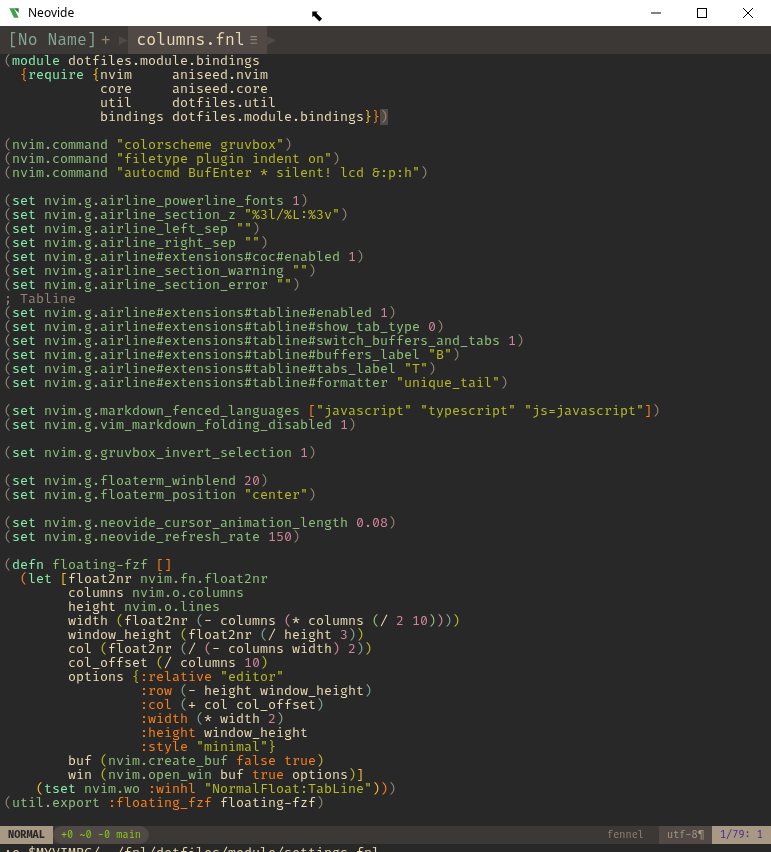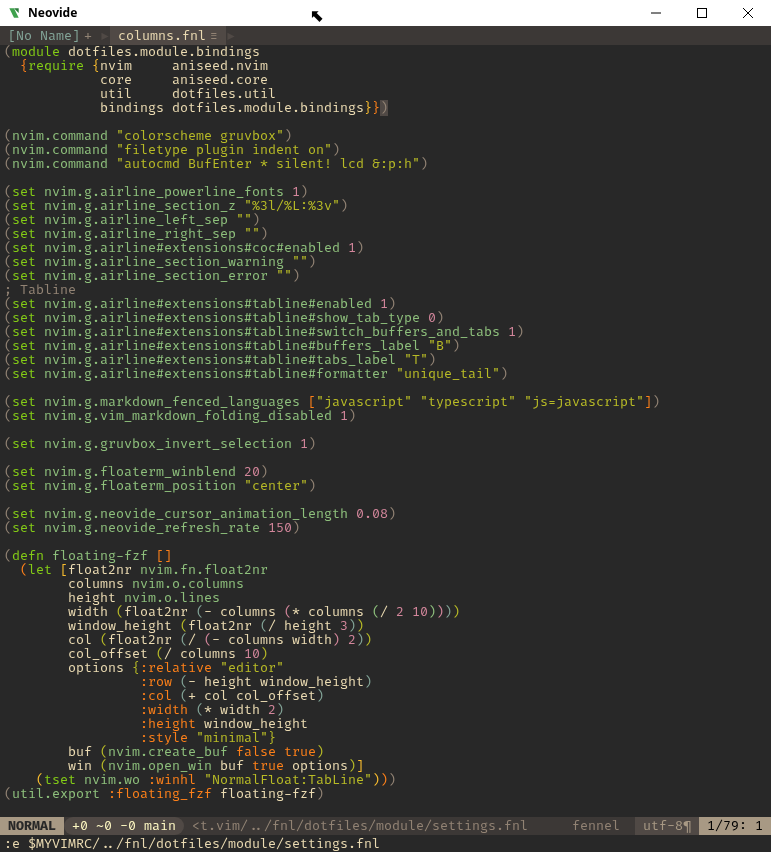--- a/index.html
+++ b/index.html
@@ -17,21 +17,20 @@
   .titlebar {
     height: 26px;
     background: #ffffff;
     color: #000;
     display: flex;
     align-items: center;
     padding: 0 6px;
     font-family: "Segoe UI", system-ui, sans-serif;
     font-size: 12px;
     position: relative;
-    font-weight: bold;
   }
   .titlebar .app-icon {
     width: 16px; height: 16px;
     margin-right: 6px;
     display:inline-flex; align-items:center; justify-content:center;
   }
   .titlebar .app-icon svg { width:14px; height:14px; }
   .win-controls {
     position: absolute; right: 0; top: 0; height: 100%;
     display: flex;
@@ -40,25 +39,25 @@
     width: 46px; height: 100%;
     display: flex; align-items: center; justify-content: center;
     font-family: system-ui; font-size: 12px;
   }
   .cursor-arrow {
     position:absolute; left:310px; top:8px;
     font-size:16px; color:#000;
     z-index:10;
   }
   .tabbar {
-    height: 19px;
+    height: 28px;
     background: #3c3836;
     display: flex;
     align-items: stretch;
-    font-size: 13px;
+    font-size: 16px;
     color: #928374;
   }
   .tab {
     padding: 0 8px;
     display:flex; align-items:center;
     background: #3c3836;
   }
   .tab.inactive { color: #83a598; }
   .tab.active { background: #504945; color: #ebdbb2; }
   .tab-sep {
@@ -73,45 +72,45 @@
     background: #282828;
     height: calc(852px - 26px - 18px - 18px - 18px);
     overflow: hidden;
   }
   .line { height: 14px; }
   .statusbar {
     height: 18px;
     display: flex;
     align-items: center;
     background: #3c3836;
-    font-size: 13px;
+    font-size: 10px;
   }
   .seg { padding: 0 8px; height:100%; display:flex; align-items:center; }
   .mode-seg { background: #a89984; color:#282828; font-weight:bold; }
-  .git-seg { background: #504945; color:#fef9c3;border-radius:9px; }
+  .git-seg { background: #504945; color:#84cc16;border-radius:9px; }
   .file-seg { background: #3c3836; color:#928374; flex:0 0 auto; }
   .spacer { flex:1; background:#3c3836; }
   .right-seg { background:#3c3836; color:#928374;justify-content:center; }
   .right-seg2 { background:#504945; color:#a89984;margin-left:7px; }
-  .pos-seg { background:#a89984; color:#000000;text-align:right; }
+  .pos-seg { background:#a89984; color:#4c1d95;text-align:right; }
   .cmdline {
     height: 18px;
     padding: 0 4px;
     color: #ebdbb2;
     background: #282828;
     display:flex; align-items:center;
   }
   
   .orange { color:#fe8019; }
   .aqua { color:#8ec07c;margin-top:29px; }
   .green { color:#b8bb26; }
   .blue { color:#83a598; }
   .yellow { color:#fabd2f; }
   .purple { color:#d3869b; }
-  .red { color:#84cc16;margin-top:20px; }
+  .red { color:#86efac;margin-top:20px; }
   .gray { color:#928374; }
   .fg { color:#ebdbb2;margin-top:38px; }
   .hl { background:#504945; }
 </style>
 </head>
 <body>
 
 <div class="titlebar">
   <span class="app-icon">
     <svg viewBox="0 0 24 24">
@@ -152,21 +151,20 @@
       <span class="mod">≡</span>
   </div>
   <div class="tab-sep" style="color:#504945;">▶</div>
 </div>
 
 <div class="editor"><div class="line"><span class="gray">(</span><span class="red">module</span> <span class="fg">dotfiles.module.bindings</span></div><div class="line">  <span class="orange">{</span><span class="red">require</span> <span class="yellow">{</span><span class="fg">nvim</span>     <span class="fg">aniseed.nvim</span></div><div class="line">            <span class="fg">core</span>     <span class="fg">aniseed.core</span></div><div class="line">            <span class="fg">util</span>     <span class="fg">dotfiles.util</span></div><div class="line">            <span class="fg">bindings</span> <span class="fg">dotfiles.module.bindings</span><span class="yellow">}</span><span class="orange">}</span><span class="gray hl">)</span></div><div class="line"> </div><div class="line"><span class="gray">(</span><span class="aqua">nvim.command</span> <span class="green">"colorscheme gruvbox"</span><span class="gray">)</span></div><div class="line"><span class="gray">(</span><span class="aqua">nvim.command</span> <span class="green">"filetype plugin indent on"</span><span class="gray">)</span></div><div class="line"><span class="gray">(</span><span class="aqua">nvim.command</span> <span class="green">"autocmd BufEnter * silent! lcd &amp;:p:h"</span><span class="gray">)</span></div><div class="line"> </div><div class="line"><span class="gray">(</span><span class="red">set</span> <span class="aqua">nvim.g.airline_powerline_fonts</span> <span class="purple">1</span><span class="gray">)</span></div><div class="line"><span class="gray">(</span><span class="red">set</span> <span class="aqua">nvim.g.airline_section_z</span> <span class="green">"%3l/%L:%3v"</span><span class="gray">)</span></div><div class="line"><span class="gray">(</span><span class="red">set</span> <span class="aqua">nvim.g.airline_left_sep</span> <span class="green">""</span><span class="gray">)</span></div><div class="line"><span class="gray">(</span><span class="red">set</span> <span class="aqua">nvim.g.airline_right_sep</span> <span class="green">""</span><span class="gray">)</span></div><div class="line"><span class="gray">(</span><span class="red">set</span> <span class="aqua">nvim.g.airline#extensions#coc#enabled</span> <span class="purple">1</span><span class="gray">)</span></div><div class="line"><span class="gray">(</span><span class="red">set</span> <span class="aqua">nvim.g.airline_section_warning</span> <span class="green">""</span><span class="gray">)</span></div><div class="line"><span class="gray">(</span><span class="red">set</span> <span class="aqua">nvim.g.airline_section_error</span> <span class="green">""</span><span class="gray">)</span></div><div class="line"><span class="gray">; Tabline</span></div><div class="line"><span class="gray">(</span><span class="red">set</span> <span class="aqua">nvim.g.airline#extensions#tabline#enabled</span> <span class="purple">1</span><span class="gray">)</span></div><div class="line"><span class="gray">(</span><span class="red">set</span> <span class="aqua">nvim.g.airline#extensions#tabline#show_tab_type</span> <span class="purple">0</span><span class="gray">)</span></div><div class="line"><span class="gray">(</span><span class="red">set</span> <span class="aqua">nvim.g.airline#extensions#tabline#switch_buffers_and_tabs</span> <span class="purple">1</span><span class="gray">)</span></div><div class="line"><span class="gray">(</span><span class="red">set</span> <span class="aqua">nvim.g.airline#extensions#tabline#buffers_label</span> <span class="green">"B"</span><span class="gray">)</span></div><div class="line"><span class="gray">(</span><span class="red">set</span> <span class="aqua">nvim.g.airline#extensions#tabline#tabs_label</span> <span class="green">"T"</span><span class="gray">)</span></div><div class="line"><span class="gray">(</span><span class="red">set</span> <span class="aqua">nvim.g.airline#extensions#tabline#formatter</span> <span class="green">"unique_tail"</span><span class="gray">)</span></div><div class="line"> </div><div class="line"><span class="gray">(</span><span class="red">set</span> <span class="aqua">nvim.g.markdown_fenced_languages</span> <span class="orange">[</span><span class="green">"javascript"</span> <span class="green">"typescript"</span> <span class="green">"js=javascript"</span><span class="orange">]</span><span class="gray">)</span></div><div class="line"><span class="gray">(</span><span class="red">set</span> <span class="aqua">nvim.g.vim_markdown_folding_disabled</span> <span class="purple">1</span><span class="gray">)</span></div><div class="line"> </div><div class="line"><span class="gray">(</span><span class="red">set</span> <span class="aqua">nvim.g.gruvbox_invert_selection</span> <span class="purple">1</span><span class="gray">)</span></div><div class="line"> </div><div class="line"><span class="gray">(</span><span class="red">set</span> <span class="aqua">nvim.g.floaterm_winblend</span> <span class="purple">20</span><span class="gray">)</span></div><div class="line"><span class="gray">(</span><span class="red">set</span> <span class="aqua">nvim.g.floaterm_position</span> <span class="green">"center"</span><span class="gray">)</span></div><div class="line"> </div><div class="line"><span class="gray">(</span><span class="red">set</span> <span class="aqua">nvim.g.neovide_cursor_animation_length</span> <span class="purple">0.08</span><span class="gray">)</span></div><div class="line"><span class="gray">(</span><span class="red">set</span> <span class="aqua">nvim.g.neovide_refresh_rate</span> <span class="purple">150</span><span class="gray">)</span></div><div class="line"> </div><div class="line"><span class="gray">(</span><span class="red">defn</span> <span class="aqua">floating-fzf</span> <span class="orange">[]</span></div><div class="line">  <span class="orange">(</span><span class="red">let</span> <span class="yellow">[</span><span class="fg">float2nr</span> <span class="aqua">nvim.fn.float2nr</span></div><div class="line">        <span class="fg">columns</span> <span class="aqua">nvim.o.columns</span></div><div class="line">        <span class="fg">height</span> <span class="aqua">nvim.o.lines</span></div><div class="line">        <span class="fg">width</span> <span class="green">(</span><span class="fg">float2nr</span> <span class="blue">(</span><span class="fg">-</span> <span class="fg">columns</span> <span class="purple">(</span><span class="fg">*</span> <span class="fg">columns</span> <span class="aqua">(</span><span class="fg">/</span> <span class="purple">2</span> <span class="purple">10</span><span class="aqua">)</span><span class="purple">)</span><span class="blue">)</span><span class="green">)</span></div><div class="line">        <span class="fg">window_height</span> <span class="green">(</span><span class="fg">float2nr</span> <span class="blue">(</span><span class="fg">/</span> <span class="fg">height</span> <span class="purple">3</span><span class="blue">)</span><span class="green">)</span></div><div class="line">        <span class="fg">col</span> <span class="green">(</span><span class="fg">float2nr</span> <span class="blue">(</span><span class="fg">/</span> <span class="purple">(</span><span class="fg">-</span> <span class="fg">columns</span> <span class="fg">width</span><span class="purple">)</span> <span class="purple">2</span><span class="blue">)</span><span class="green">)</span></div><div class="line">        <span class="fg">col_offset</span> <span class="green">(</span><span class="fg">/</span> <span class="fg">columns</span> <span class="purple">10</span><span class="green">)</span></div><div class="line">        <span class="fg">options</span> <span class="green">{</span><span class="orange">:relative</span> <span class="green">"editor"</span></div><div class="line">                 <span class="orange">:row</span> <span class="blue">(</span><span class="fg">-</span> <span class="fg">height</span> <span class="fg">window_height</span><span class="blue">)</span></div><div class="line">                 <span class="orange">:col</span> <span class="blue">(</span><span class="fg">+</span> <span class="fg">col</span> <span class="fg">col_offset</span><span class="blue">)</span></div><div class="line">                 <span class="orange">:width</span> <span class="blue">(</span><span class="fg">*</span> <span class="fg">width</span> <span class="purple">2</span><span class="blue">)</span></div><div class="line">                 <span class="orange">:height</span> <span class="fg">window_height</span></div><div class="line">                 <span class="orange">:style</span> <span class="green">"minimal"</span><span class="green">}</span></div><div class="line">        <span class="fg">buf</span> <span class="green">(</span><span class="aqua">nvim.create_buf</span> <span class="orange">false</span> <span class="orange">true</span><span class="green">)</span></div><div class="line">        <span class="fg">win</span> <span class="green">(</span><span class="aqua">nvim.open_win</span> <span class="fg">buf</span> <span class="orange">true</span> <span class="fg">options</span><span class="green">)</span><span class="yellow">]</span></div><div class="line">    <span class="yellow">(</span><span class="red">tset</span> <span class="aqua">nvim.wo</span> <span class="orange">:winhl</span> <span class="green">"NormalFloat:TabLine"</span><span class="yellow">)</span><span class="orange">)</span><span class="gray">)</span></div><div class="line"><span class="gray">(</span><span class="aqua">util.export</span> <span class="orange">:floating_fzf</span> <span class="fg">floating-fzf</span><span class="gray">)</span></div></div>
 
 <div class="statusbar">
   <div class="seg mode-seg"> NORMAL </div>
   <div class="seg git-seg"> +0 ~0 -0  main </div>
-  <div class="seg file-seg">&lt;t.vim/../fnl/dotfiles/module/settings.fnl</div>
   <div class="spacer"></div>
   <div class="seg right-seg">
       <span>fennel</span> 
       <span></span>
     </div>
   <div class="seg right-seg2">
       <span>utf-8</span> 
       <span>¶</span>
     </div>
   <div class="seg pos-seg">1/79:   1</div>

